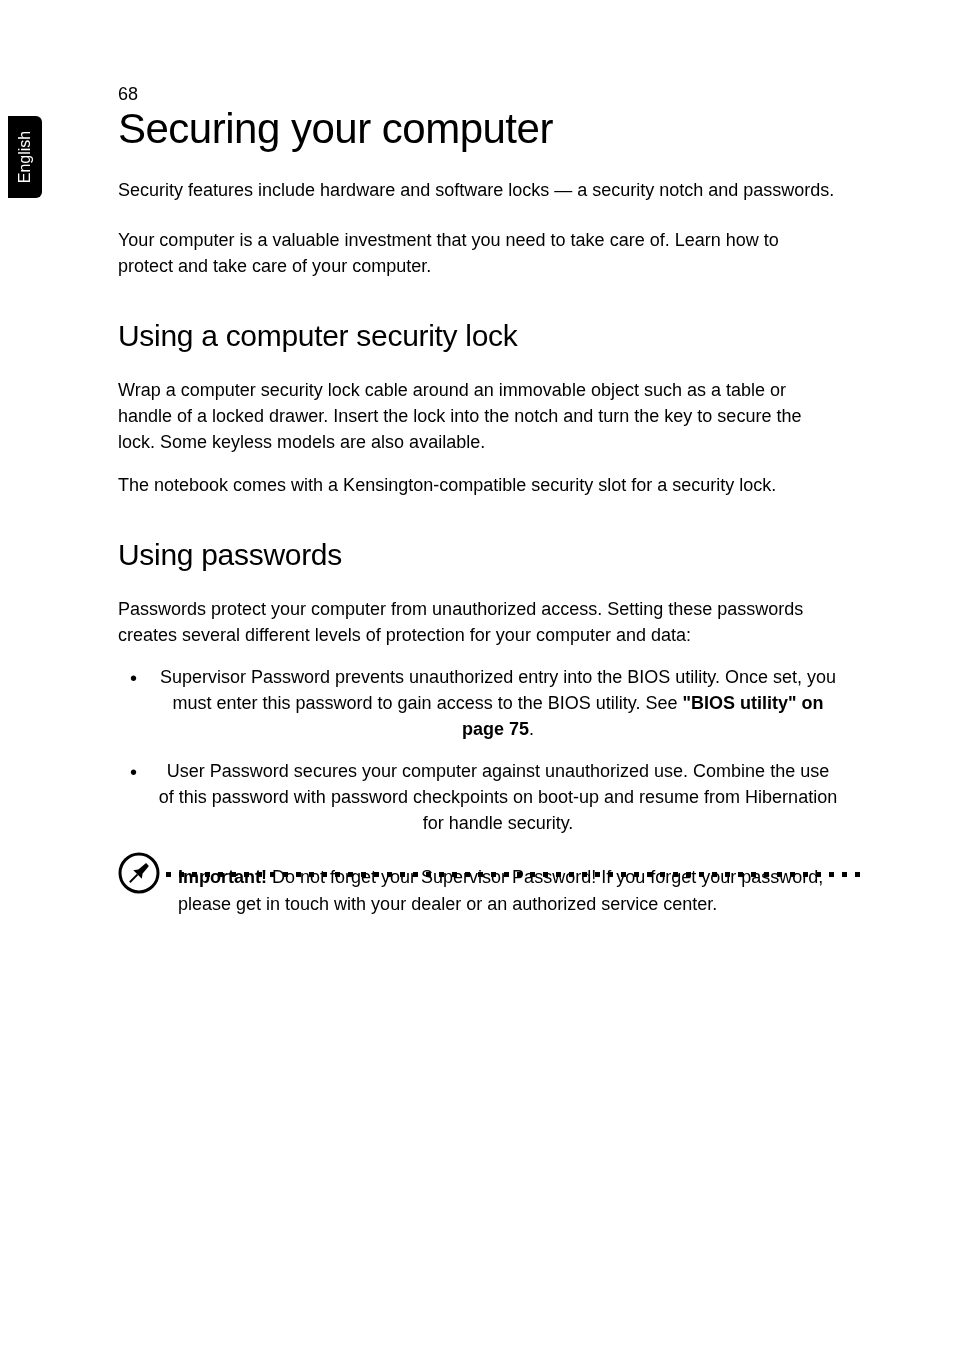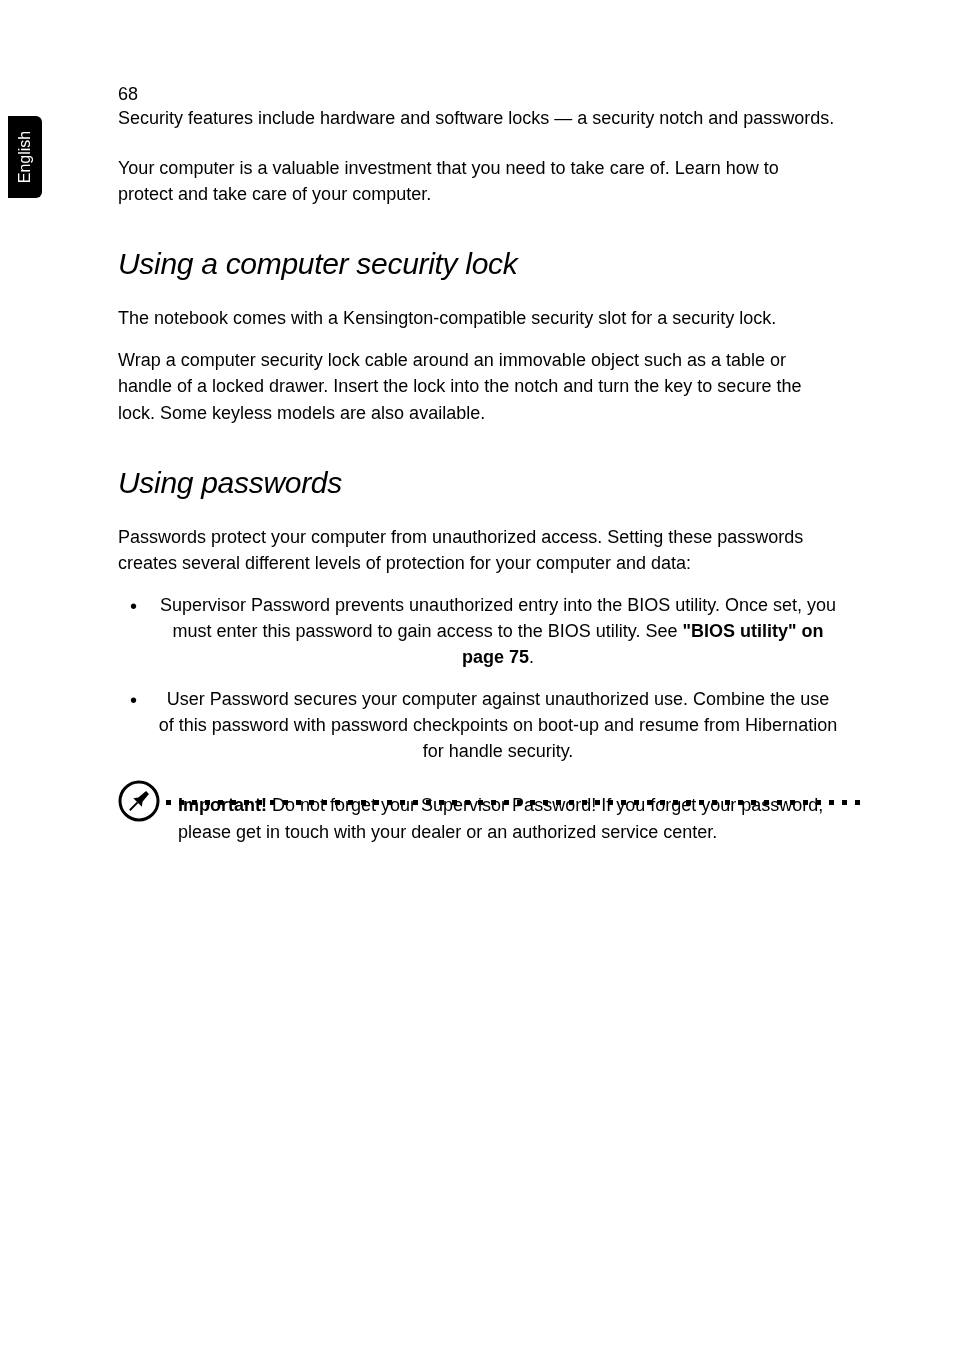--- a/index.html
+++ b/index.html
@@ -57,21 +57,20 @@
       font-size: 18px;
       line-height: 1.45;
       margin-bottom: 24px;
     }
     .section-heading {
       font-size: 30px;
       font-weight: normal;
       margin-top: 40px;
       margin-bottom: 24px;
       letter-spacing: -0.3px;
-      font-style: italic;
     }
     .body-text {
       font-size: 18px;
       line-height: 1.45;
       margin-bottom: 16px;
     }
     .bullet-list {
       list-style: none;
       margin-top: 8px;
       text-align: center;
@@ -136,27 +135,28 @@
 </head>
 <body>
 
 <div class="page-number">68</div>
 
 <div class="language-tab">
   <span>English</span>
 </div>
 
 <div class="content">
+  <h1 class="title">Securing your computer</h1>
 
   <p class="intro-para">Security features include hardware and software locks — a security notch and passwords.</p>
   <p class="intro-para">Your computer is a valuable investment that you need to take care of. Learn how to protect and take care of your computer.</p>
 
   <h2 class="section-heading">Using a computer security lock</h2>
+  <p class="body-text">Wrap a computer security lock cable around an immovable object such as a table or handle of a locked drawer. Insert the lock into the notch and turn the key to secure the lock. Some keyless models are also available.</p>
   <p class="body-text">The notebook comes with a Kensington-compatible security slot for a security lock.</p>
-  <p class="body-text">Wrap a computer security lock cable around an immovable object such as a table or handle of a locked drawer. Insert the lock into the notch and turn the key to secure the lock. Some keyless models are also available.</p>
 
   <h2 class="section-heading">Using passwords</h2>
   <p class="body-text">Passwords protect your computer from unauthorized access. Setting these passwords creates several different levels of protection for your computer and data:</p>
 
   <ul class="bullet-list">
     <li>
       <span>Supervisor Password prevents unauthorized entry into the BIOS utility. Once set, you must enter this password to gain access to the BIOS utility. See </span><span class="bold">"BIOS utility" on page 75</span><span>.</span>
     </li>
     <li>User Password secures your computer against unauthorized use. Combine the use of this password with password checkpoints on boot-up and resume from Hibernation for handle security.</li>
   </ul>

